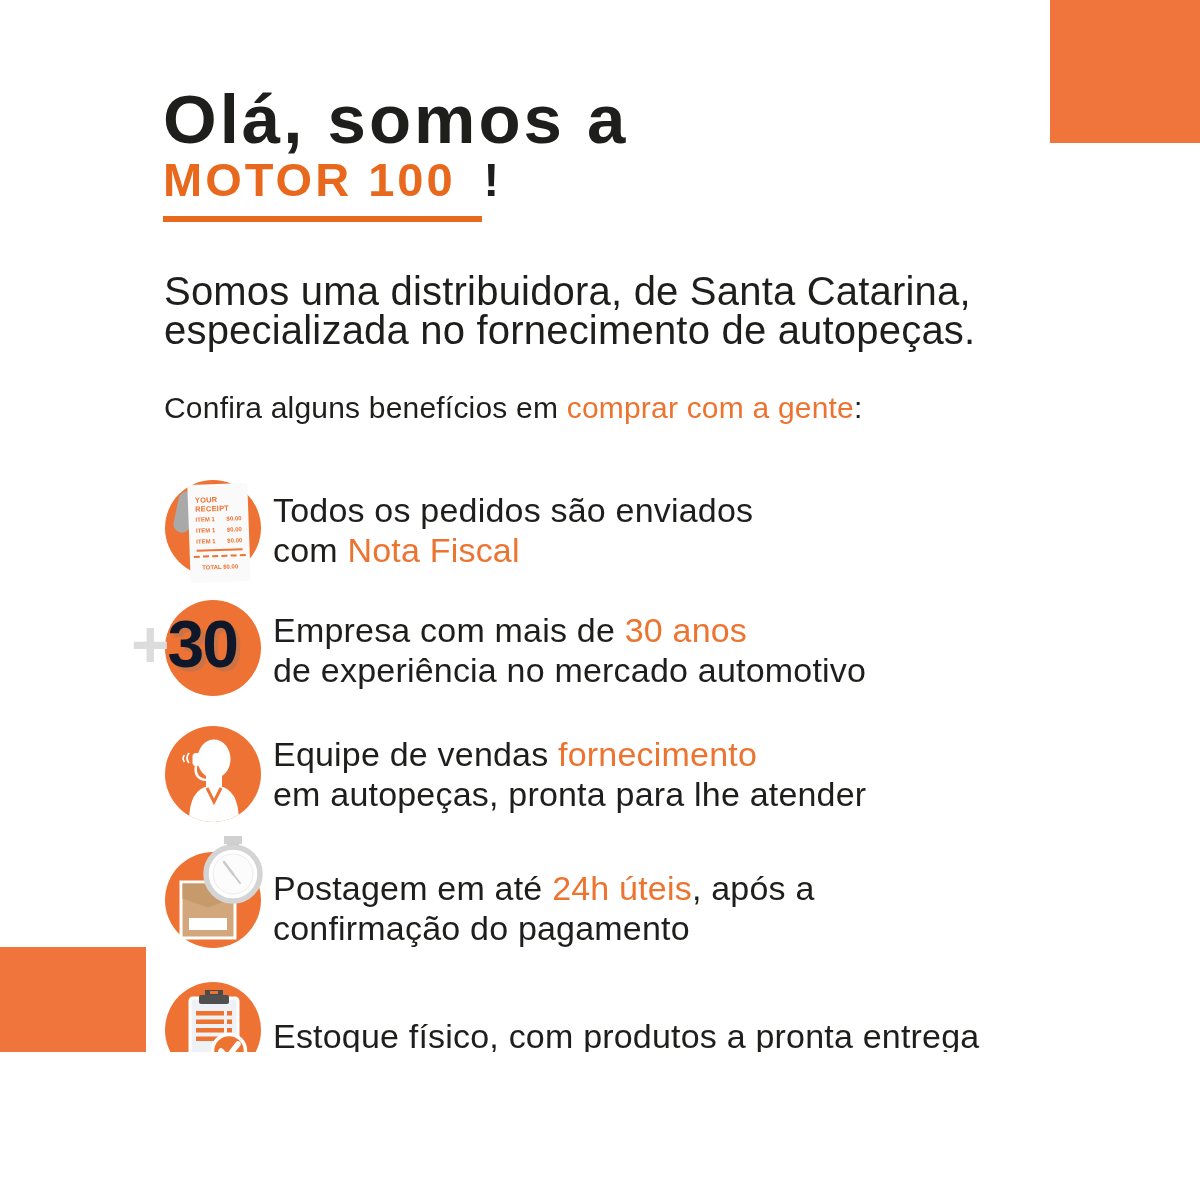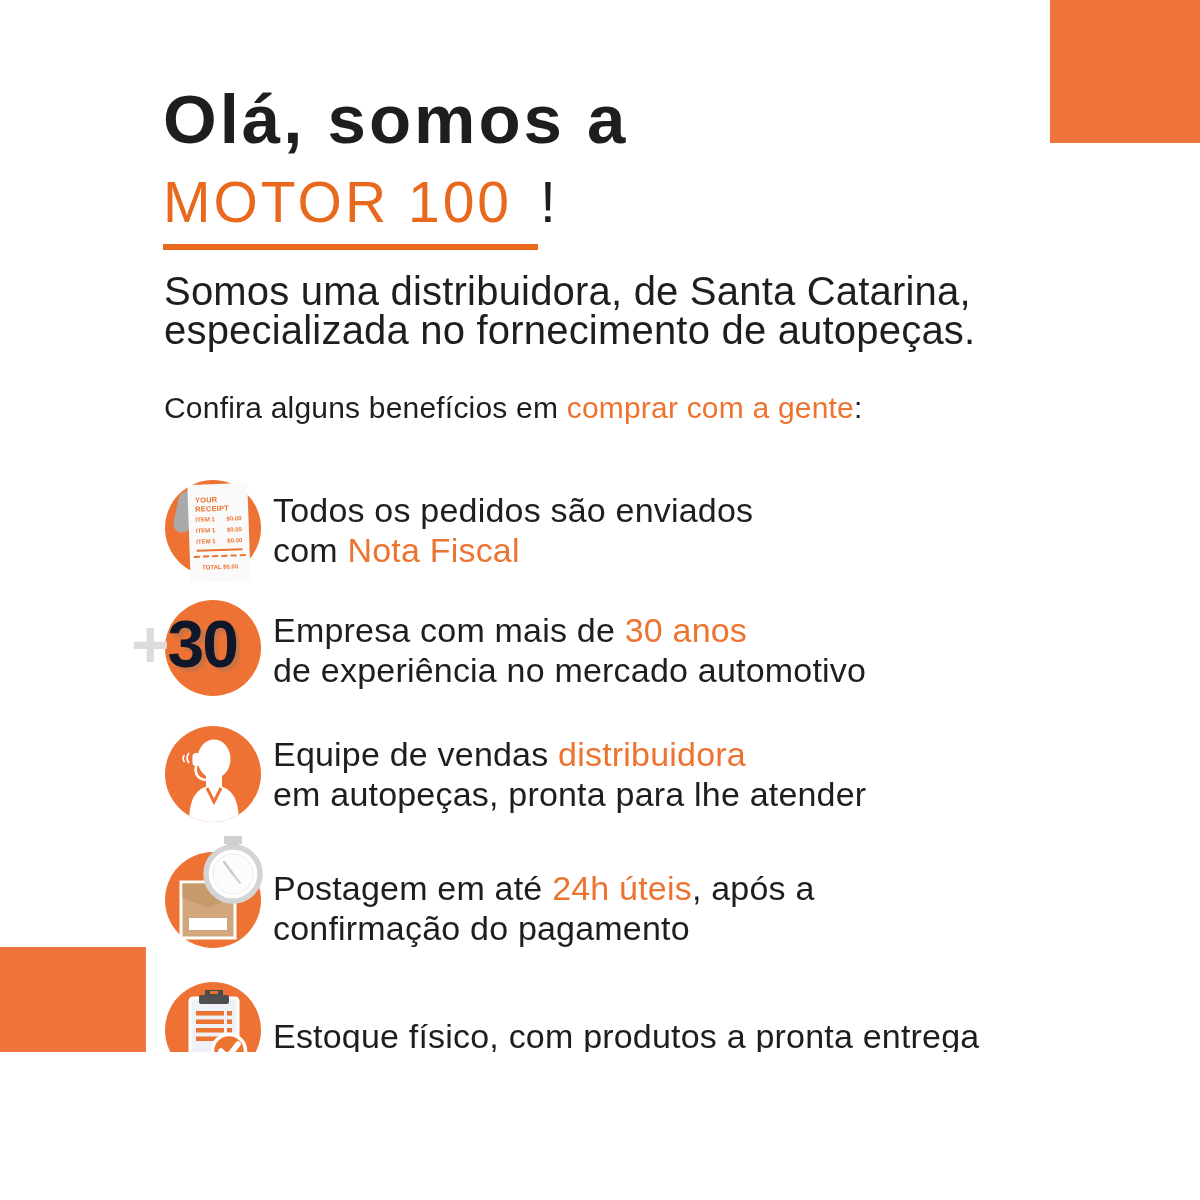--- a/index.html
+++ b/index.html
@@ -6,21 +6,21 @@
   .canvas{
     position:relative;width:1200px;height:1052px;overflow:hidden;background:#ffffff;
     font-family:"Liberation Sans","DejaVu Sans",sans-serif;color:var(--ink,#1e1e1c);
   }
   .corner{position:absolute;background:var(--square,#f0753c);}
   .corner.tr{right:0;top:0;width:150px;height:143px;}
   .corner.bl{left:0;bottom:0;width:146px;height:105px;}
 
   
   .greeting{position:absolute;left:163px;top:80px;font-size:69px;font-weight:700;letter-spacing:3px;color:var(--ink,#1e1e1c);white-space:nowrap;}
-  .brandline{position:absolute;left:163px;top:169px;font-size:57px;font-weight:400;letter-spacing:3px;white-space:nowrap;}
+  .brandline{position:absolute;left:163px;top:152px;font-size:47px;font-weight:700;letter-spacing:3px;white-space:nowrap;}
   .brand{color:var(--title-orange,#e8691d);display:inline-block;border-bottom:6px solid var(--title-orange,#e8691d);padding-bottom:9px;padding-right:26px;}
   .excl{color:var(--ink,#1e1e1c);margin-left:2px;}
 
   .about{position:absolute;left:164px;top:272px;font-size:40px;line-height:39px;letter-spacing:.2px;}
   .intro{position:absolute;left:164px;top:388px;font-size:30px;line-height:39px;letter-spacing:.2px;white-space:nowrap;}
   .hl{color:var(--accent,#ec7330);font-weight:400;}
   .hl-reg{color:var(--accent,#ec7330);}
 
   
   .row{position:absolute;left:165px;display:flex;align-items:flex-start;}
@@ -122,21 +122,21 @@
           <path d="M42,62 L49,76 L56,62" fill="none" stroke="var(--shape,#ee7233)" stroke-width="3"></path>
         </g>
         <rect x="27.5" y="27" width="8" height="13" rx="3.5" fill="#ffffff"></rect>
         <path d="M31,40 C29,51 36,54 43,54" fill="none" stroke="#ffffff" stroke-width="2.6"></path>
         <circle cx="44.5" cy="54" r="3" fill="#ffffff"></circle>
         <path d="M24,27 q-4,5 0,10" fill="none" stroke="#ffffff" stroke-width="1.8"></path>
         <path d="M19.5,29 q-2.8,3.4 0,7" fill="none" stroke="#ffffff" stroke-width="1.6"></path>
       </svg>
     </div>
     <div class="btext">
-      <div><span>Equipe de vendas </span><span class="hl">distribuidora</span><span></span></div>
+      <div><span>Equipe de vendas </span><span class="hl">fornecimento</span><span></span></div>
       <div><span>em autopeças, pronta para lhe atender</span><span class="hl"></span><span></span></div>
     </div>
   </div>
 
   <div class="row b4">
     <div class="icon-wrap">
       <svg class="icon-svg" style="top:-14px" width="100" height="114" viewBox="0 0 100 114">
         <circle cx="48" cy="64" r="48" fill="var(--shape,#ee7233)"></circle>
         <rect x="16" y="46" width="54" height="56" fill="var(--tan,#d2a77b)" stroke="#ffffff" stroke-width="3"></rect>
         <path d="M17.5,47.5 h51 v15 l-25.5,9 -25.5,-9 z" fill="var(--tan-dark,#c79a6c)"></path>

